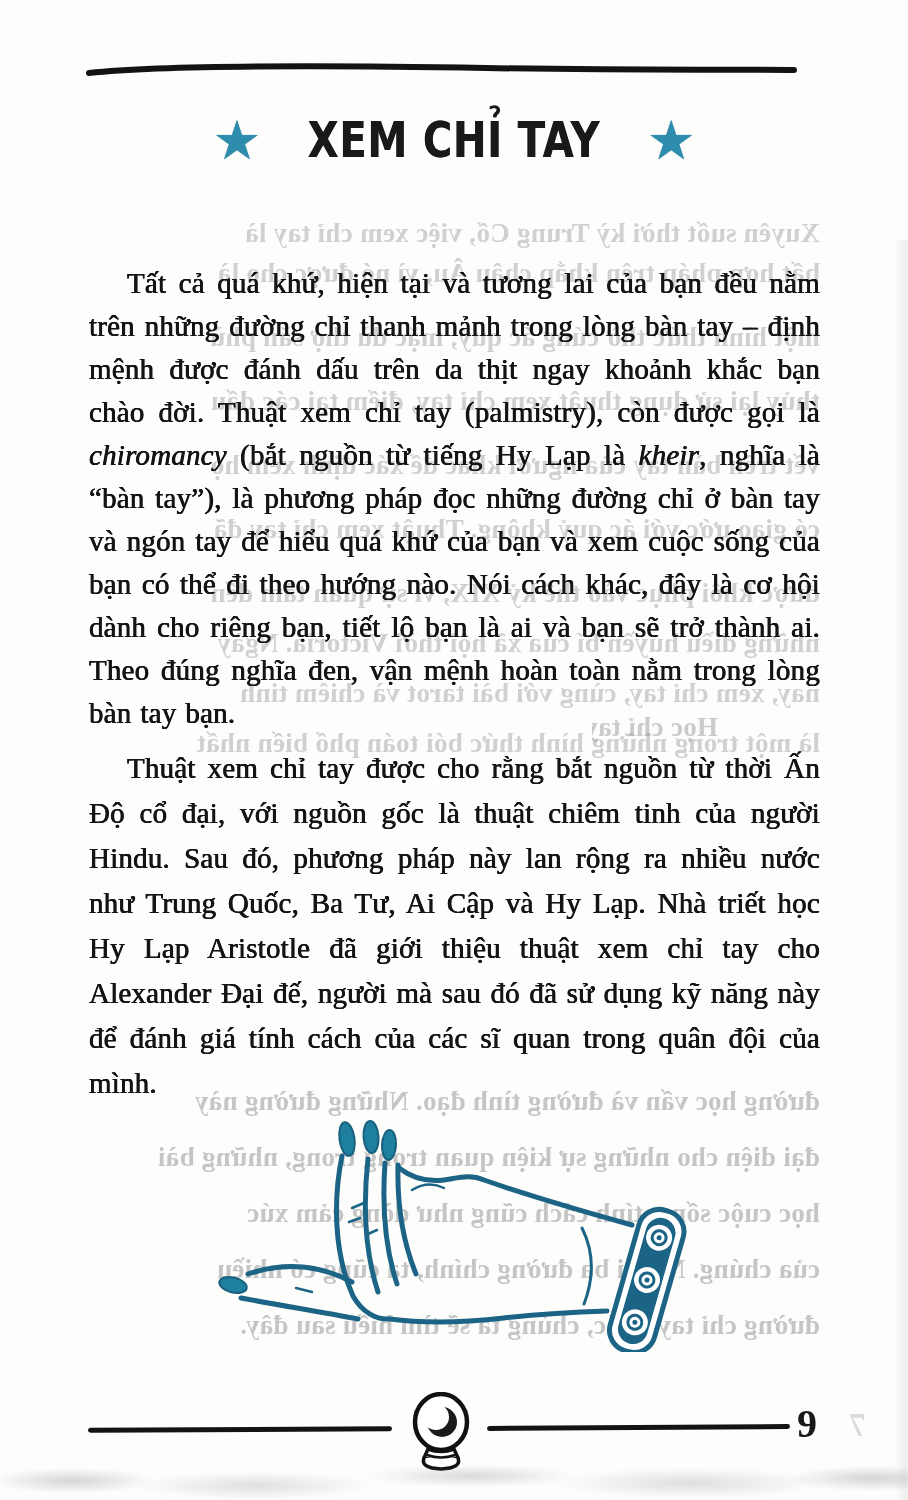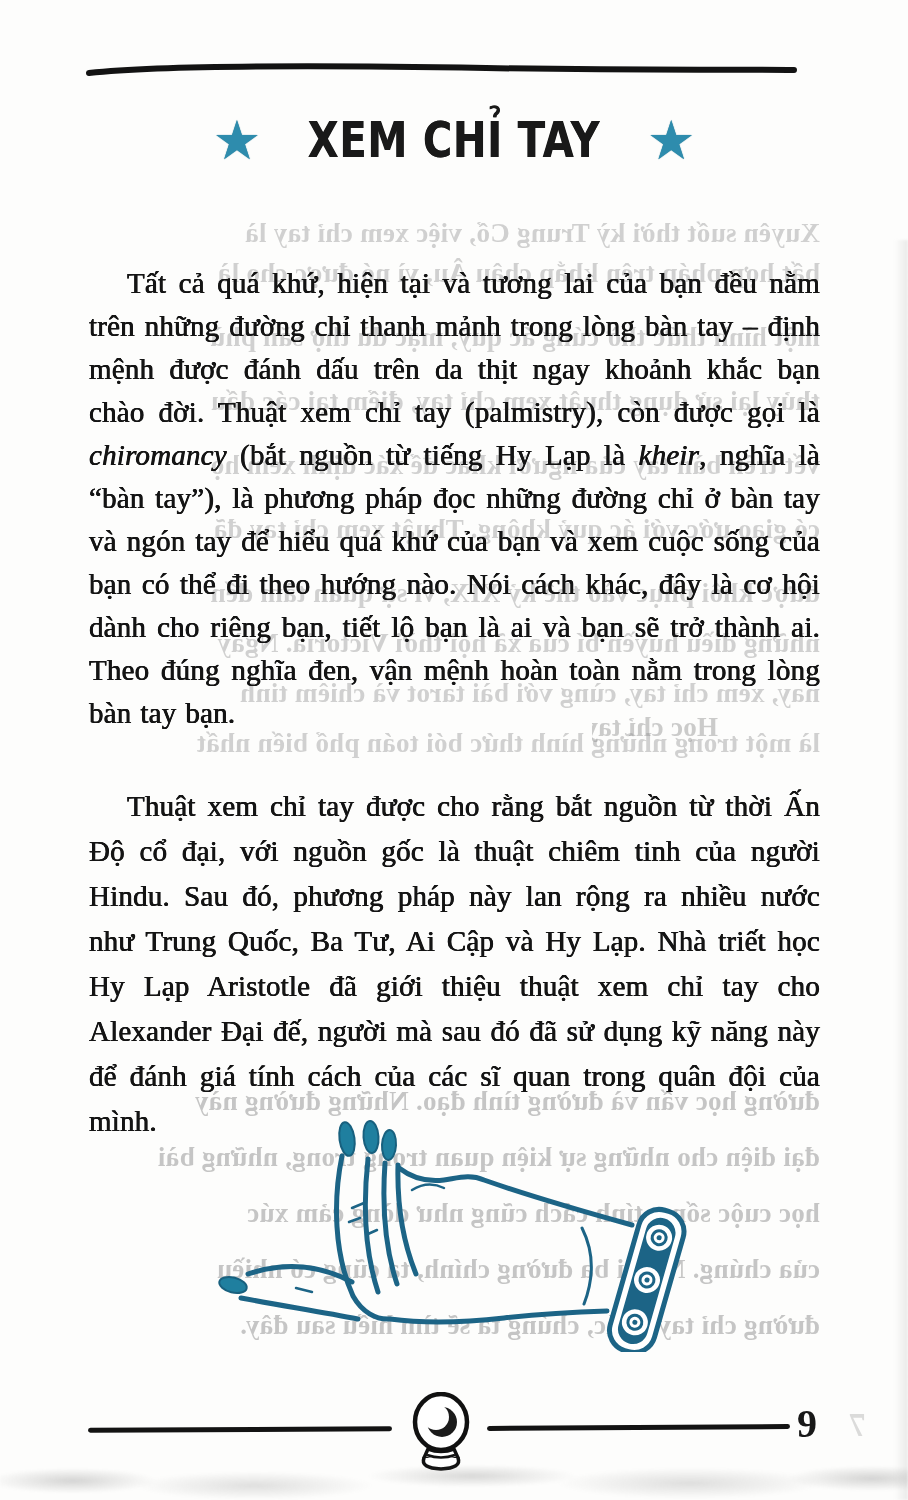--- a/index.html
+++ b/index.html
@@ -11,21 +11,21 @@
   
   .body-text{
     position:absolute;left:89px;width:731px;
     font-size:29px;line-height:43px;text-align:justify;
     text-indent:38px;letter-spacing:.2px;word-spacing:1.5px;
     color:#141414;
     text-shadow:.35px 0 currentColor,-.35px 0 currentColor;
   }
   .body-text .it{font-style:italic;}
   #para1{top:230px;line-height:43px;margin-top:32px;}
-  #para2{top:755px;line-height:45px;font-family:Liberation Serif, serif;}
+  #para2{top:717px;line-height:45px;font-family:Liberation Serif, serif;}
   
   .title-row{
     position:absolute;left:0;top:112px;width:100%;
     display:flex;justify-content:center;align-items:center;gap:10px;
   }
   .title-text{
     font-family:"DejaVu Sans","Liberation Sans",sans-serif;
     font-weight:bold;font-size:50px;line-height:1.15;color:#191919;
     letter-spacing:1px;transform:scaleX(.8);
     text-shadow:.5px 0 currentColor;

